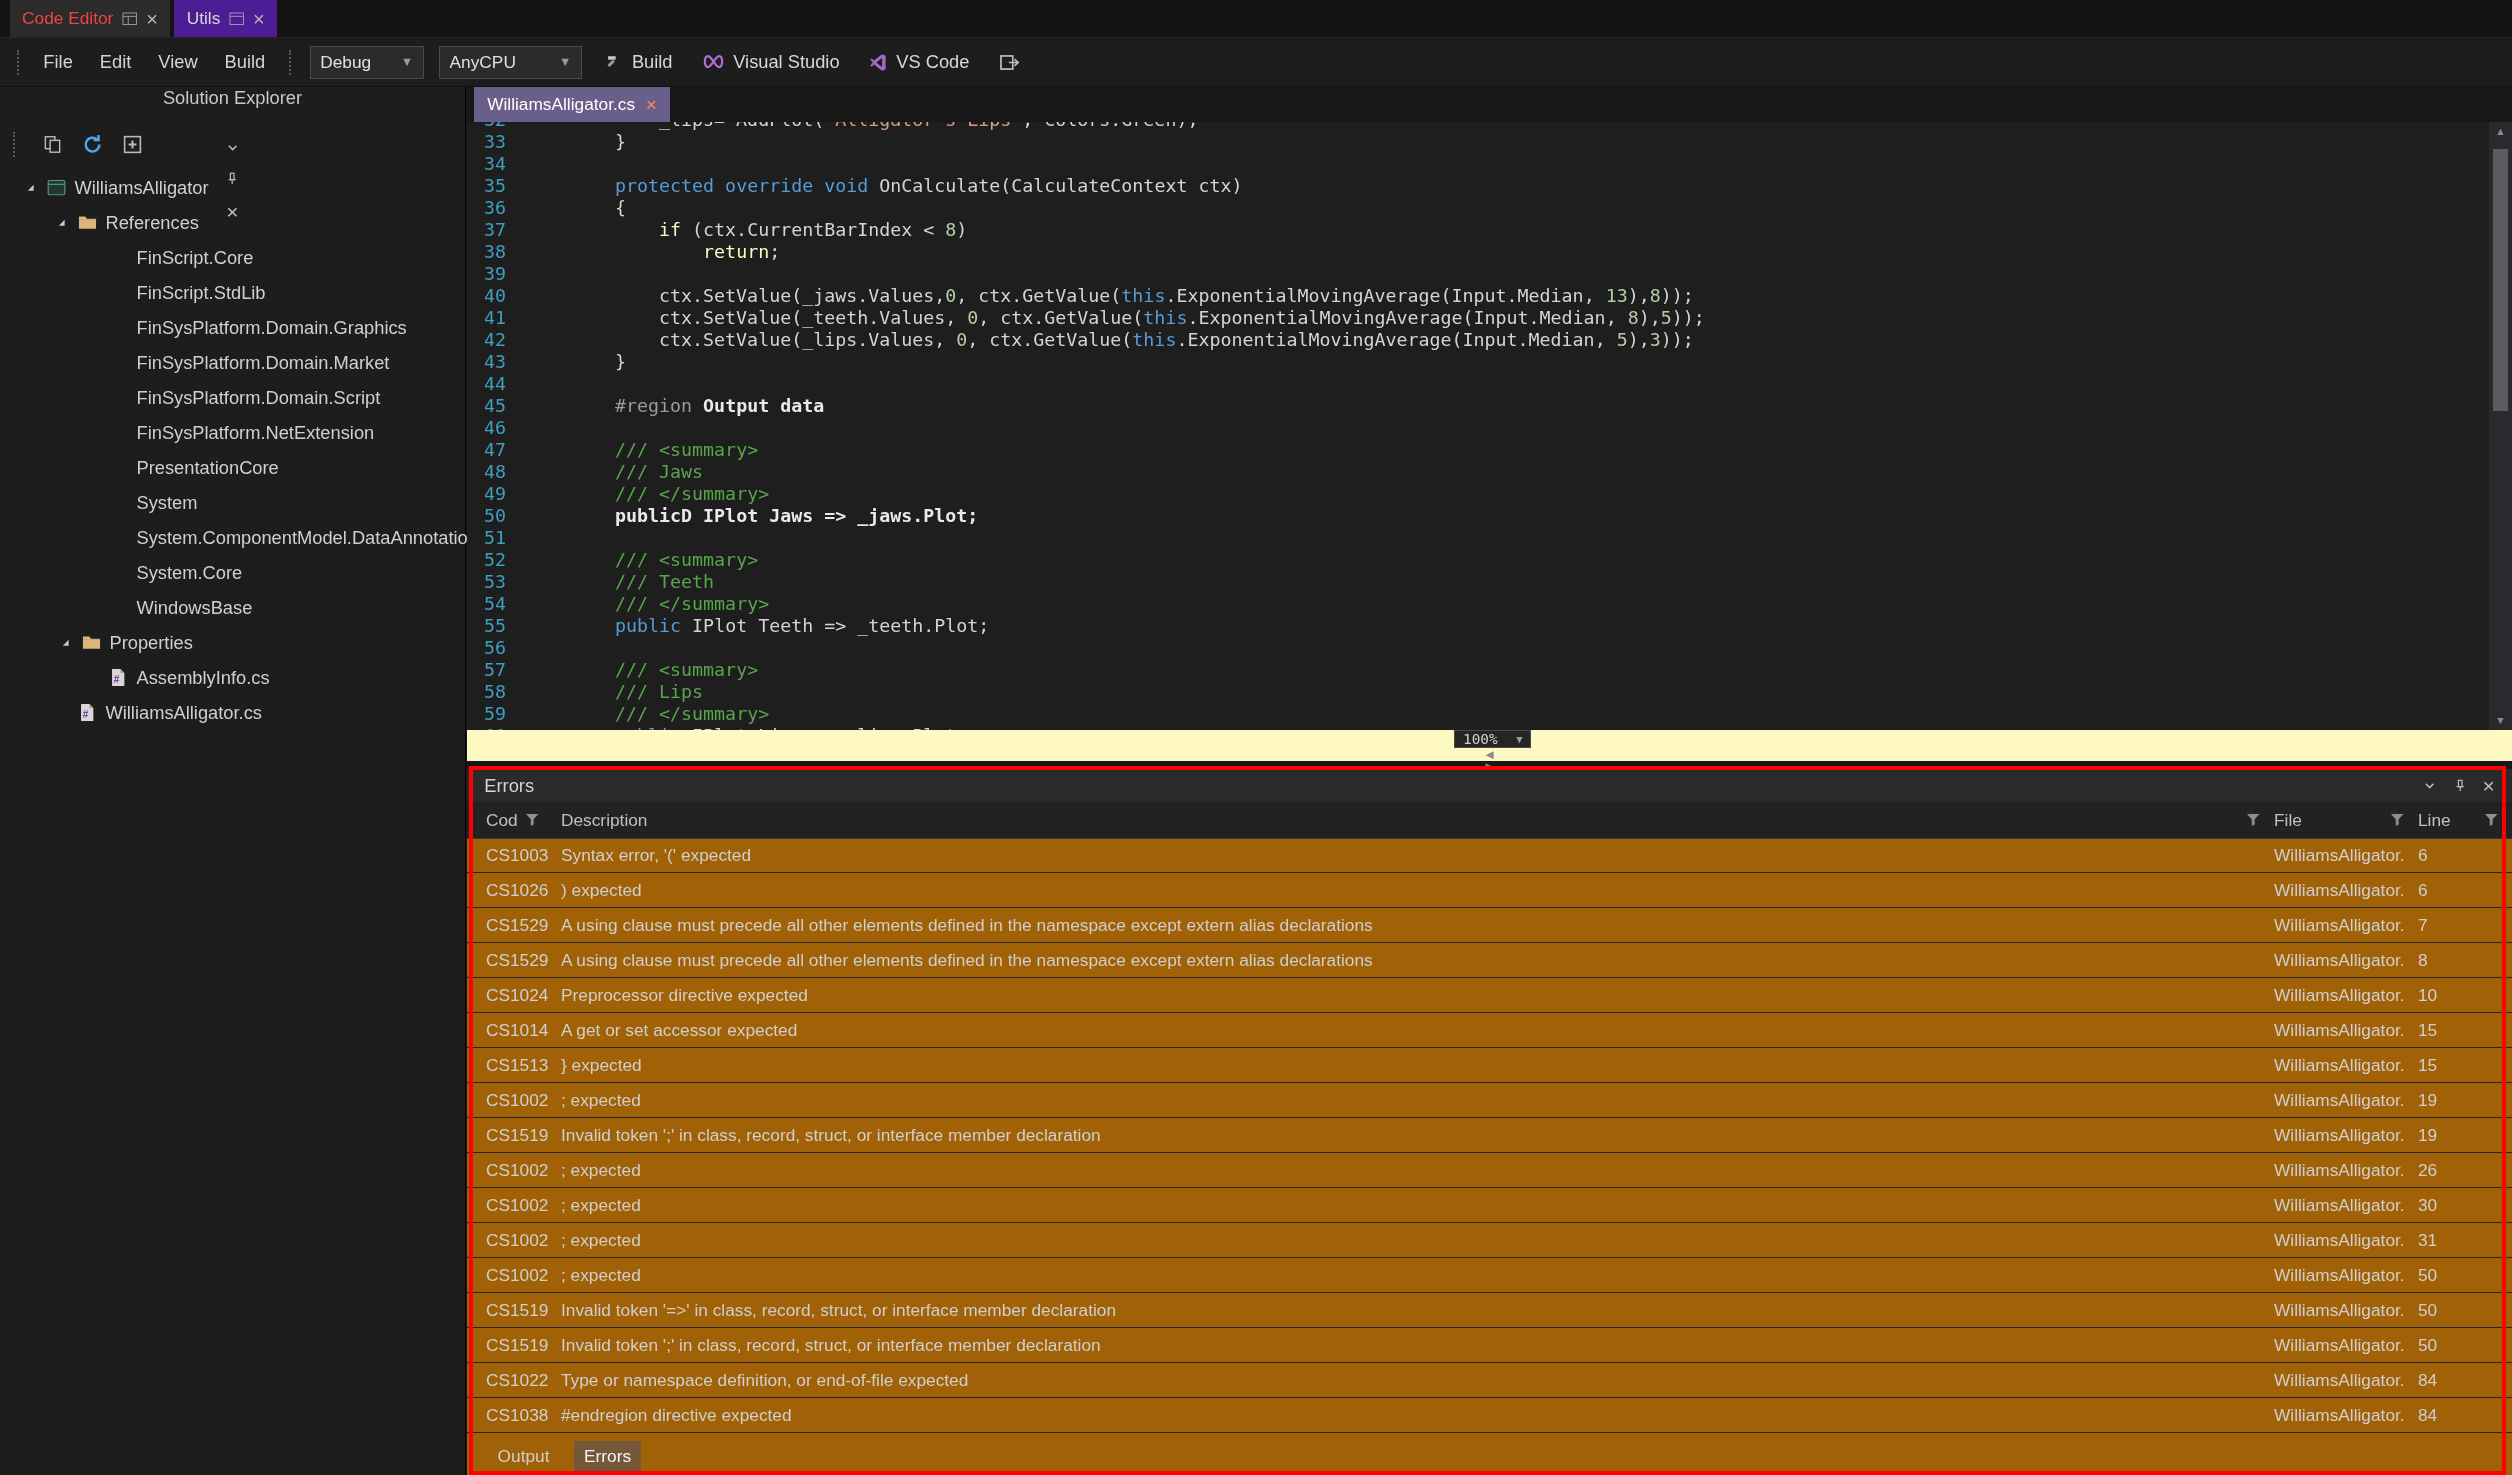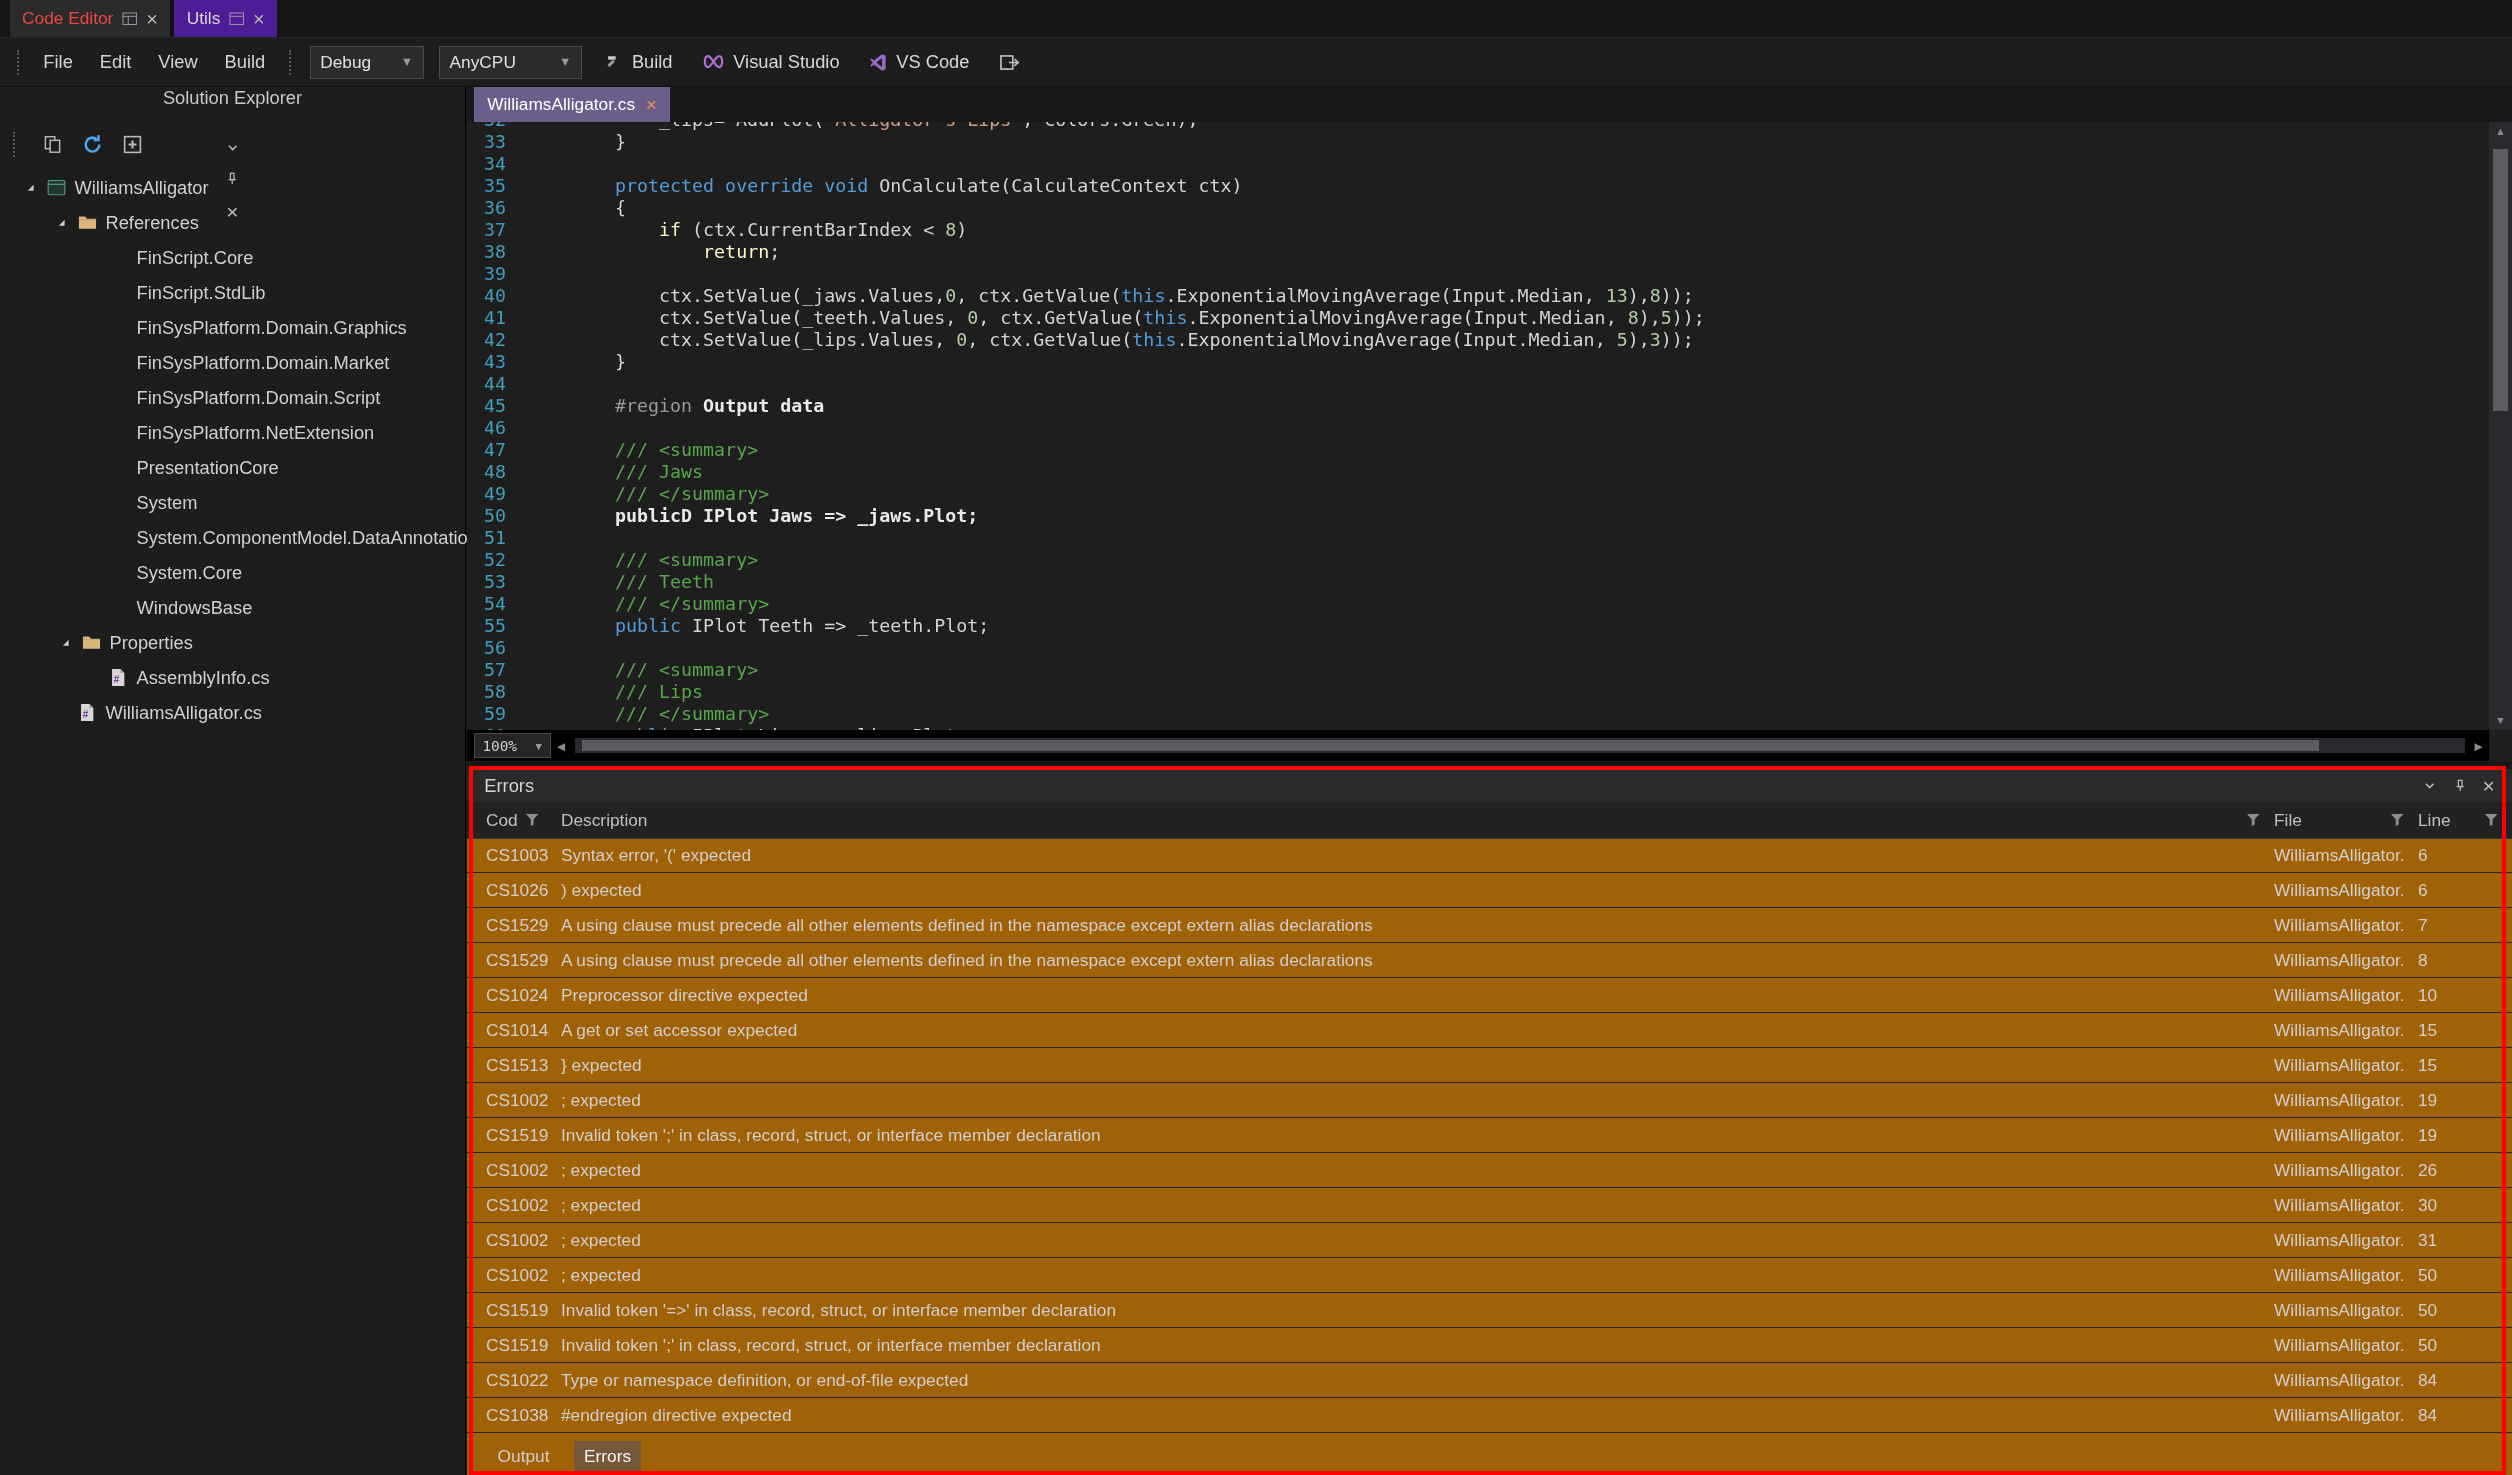--- a/index.html
+++ b/index.html
@@ -63,22 +63,22 @@
   .tk-k { color:#569CD6; } .tk-c { color:#fef9c3; } .tk-s { color:#D69D85; }
   .tk-n { color:#B5CEA8; } .tk-m { color:#D4D4D4; }
   .tk-d { color:#57A64A; } .tk-r { color:#9B9B9B; }
   .tk-b { color:#EAEAEA; font-weight:bold; }
 
   .vscrollbar { position:absolute; right:0; top:35px; width:23px; bottom:31px; background:#2a2a2e; }
   .sarrow { color:#8a8a8a; font-size:10.6px; text-align:center; line-height:19px; height:19px; }
   .sarrow.bottom { position:absolute; bottom:0; left:0; right:0; }
   .vthumb { position:absolute; left:3.9px; right:3.9px; top:27px; height:262px; background:#5b5b60; }
 
-  .hscroll-row { position:absolute; left:0; right:0; bottom:0; height:31px; background:#000000;
-                 display:flex; align-items:center; }
+  .hscroll-row { position:absolute; left:0; right:0; bottom:0; height:31px; background:#fef9c3;
+                 display:flex; align-items:center;flex-direction:column; }
   .zoom-box { margin-left:6.7px; width:77px; height:25px; border:1px solid #4a4a4a; background:#252526;
               display:flex; align-items:center; justify-content:space-between; padding:0 7.7px;
               font-family:"DejaVu Sans Mono", monospace; font-size:14.4px; color:#d0d0d0; }
   .zoom-box .chev { color:#9a9a9a; font-size:10.6px; }
   .harrow { width:21px; color:#8a8a8a; font-size:10.6px; text-align:center; }
   .htrack { flex:1; position:relative; height:15.4px; margin:0 2.9px; background:#2a2a2e; }
   .hthumb { position:absolute; top:1.9px; bottom:1.9px; left:7.7px; right:146px; background:#5b5b60; }
   .hcorner { width:23px; height:31px; background:#1e1e1e; }
 
   

